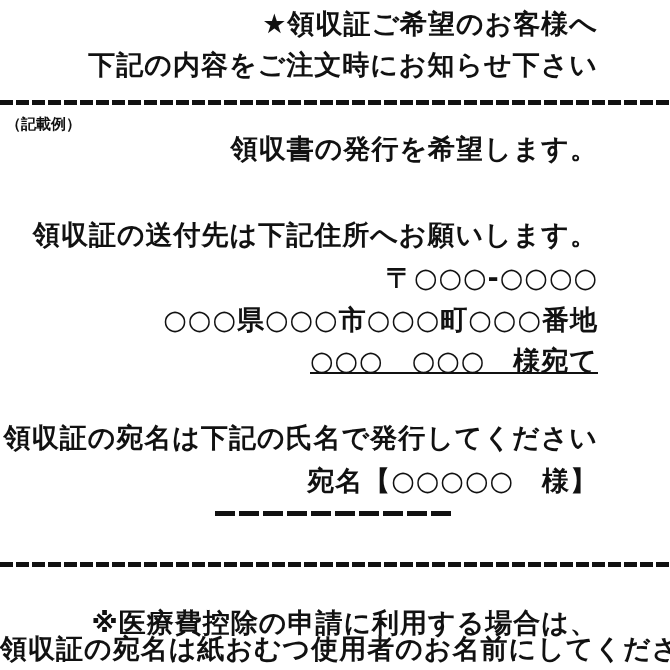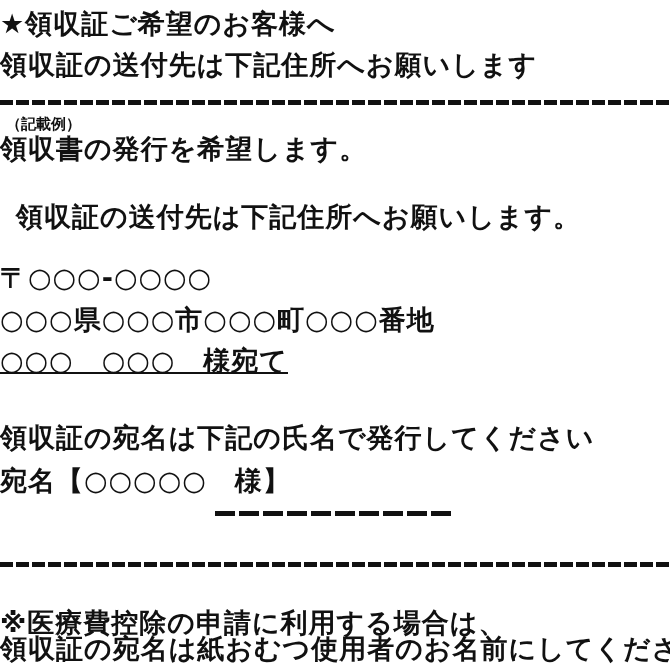--- a/index.html
+++ b/index.html
@@ -12,21 +12,21 @@
     height: 670px;
     position: relative;
     overflow: hidden;
     font-family: "DejaVu Sans", "Liberation Sans", sans-serif;
     color: #111111;
   }
   .line {
     position: absolute;
     left: 0;
     width: 598px;
-    text-align: left;
+    text-align: right;
     font-weight: bold;
     white-space: nowrap;
     letter-spacing: 1px;
   }
   .fs27 { font-size: 27px; }
   .fs26 { font-size: 27px; }
   .example-label {
     position: absolute;
     left: 6px;
     top: 115px;
@@ -51,37 +51,37 @@
     top: 511px;
     width: 240px;
     height: 5px;
     background: repeating-linear-gradient(90deg,
       #111111 0px, #111111 20px,
       transparent 20px, transparent 24px);
   }
   .t-header1   { top: 6px; }
   .t-header2   { top: 47px; }
   .t-request   { top: 131px; }
-  .t-addrhead  { top: 199px; padding-left: 16px; }
+  .t-addrhead  { top: 217px; }
   .t-postal    { top: 260px; }
   .t-address   { top: 302px; }
   .t-addressee { top: 343px; text-decoration: underline; }
   .t-namehead  { top: 420px; }
   .t-nameline  { top: 463px; }
   .t-footer1   { top: 592px; margin-top: 13px; }
   .t-footer2   { top: 631px; }
 </style>
 </head>
 <body>
 
 <div>
 
   <div class="line fs27 t-header1">★領収証ご希望のお客様へ</div>
 
-  <div class="line fs27 t-header2">領収証の送付先は下記住所へお願いします</div>
+  <div class="line fs27 t-header2">下記の内容をご注文時にお知らせ下さい</div>
 
   <div class="divider divider-top"></div>
 
   <div class="example-label">（記載例）</div>
 
   <div class="line fs26 t-request">領収書の発行を希望します。</div>
 
   <div class="line fs26 t-addrhead">領収証の送付先は下記住所へお願いします。</div>
 
   <div class="line fs26 t-postal">〒○○○-○○○○</div>

